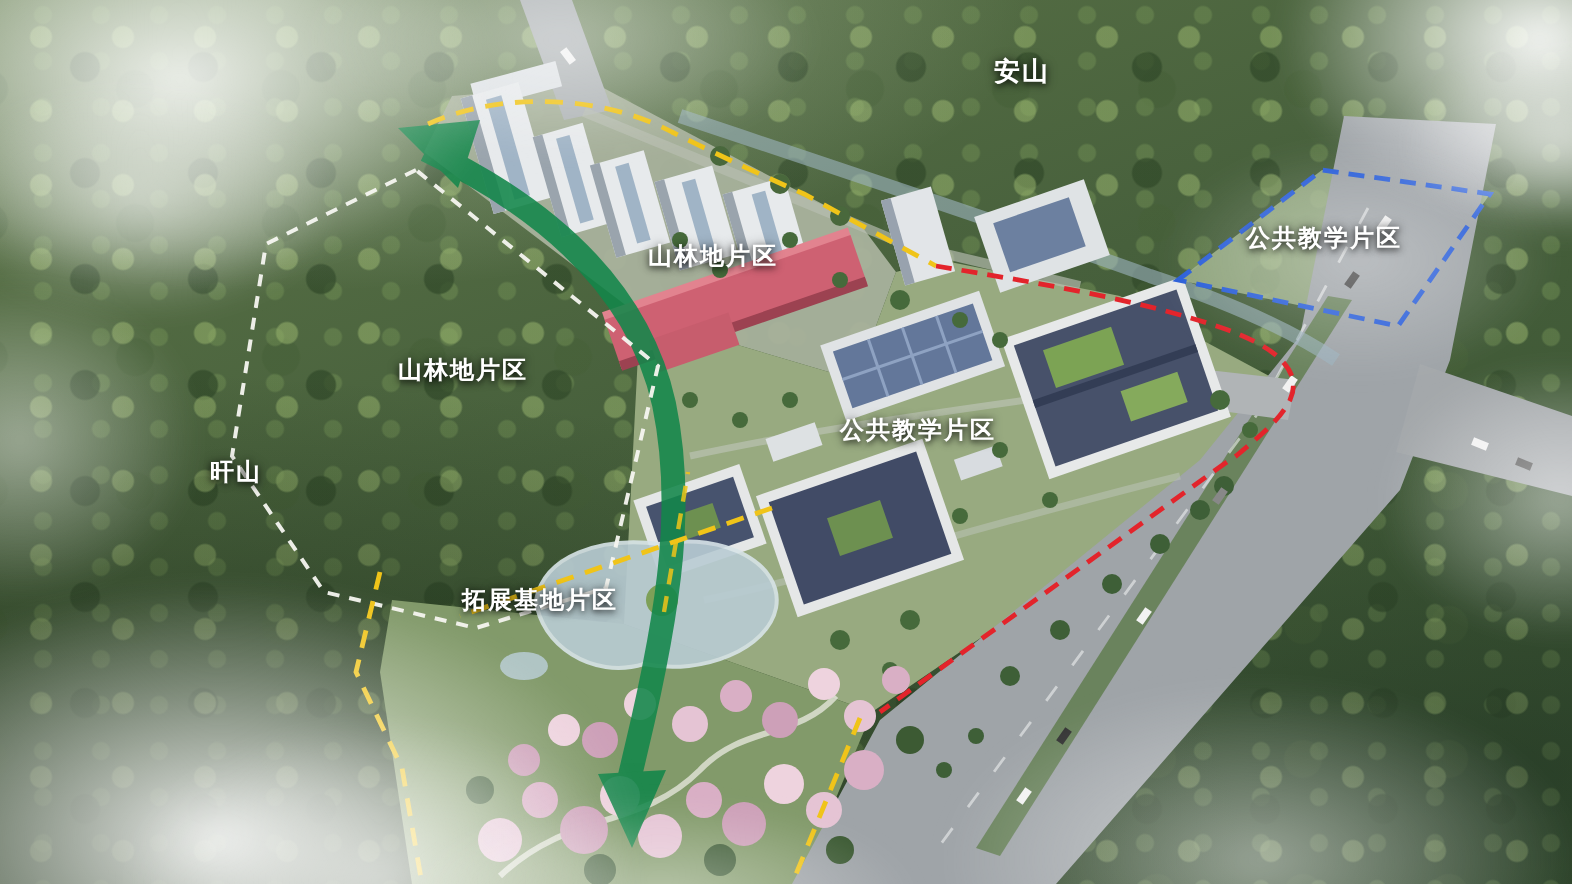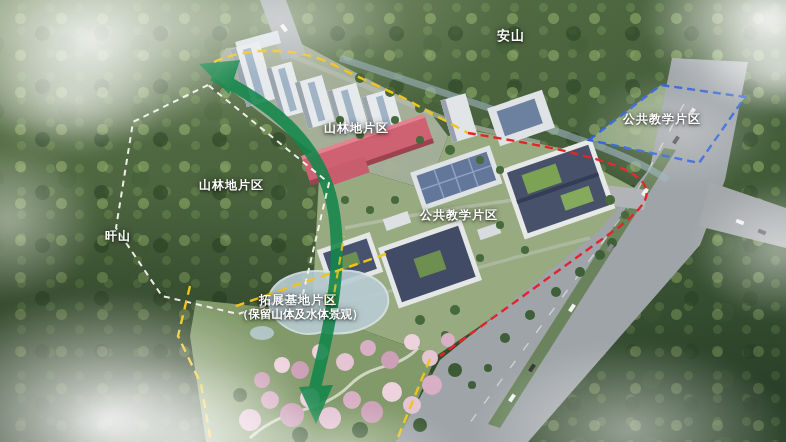--- a/index.html
+++ b/index.html
@@ -279,16 +279,15 @@
   <div class="fog" style="--a:.5;left:470px;top:340px;width:320px;height:180px;"></div>
   <div class="fog" style="--a:.3;left:580px;top:70px;width:200px;height:120px;"></div>
   <div class="fog" style="--a:.4;left:150px;top:-40px;width:260px;height:120px;"></div>
 
   <div class="lbl big" style="left:497px;top:28px;">安山</div>
   <div class="lbl" style="left:623px;top:112px;">公共教学片区</div>
   <div class="lbl" style="left:324px;top:121px;">山林地片区</div>
   <div class="lbl" style="left:199px;top:178px;">山林地片区</div>
   <div class="lbl" style="left:105px;top:229px;">旰山</div>
   <div class="lbl" style="left:420px;top:208px;">公共教学片区</div>
-  <div class="lbl" style="left:231px;top:293px;margin-left:28px;">拓展基地片区</div>
-  <div class="lbl sub" style="left:237px;top:308px;">（保留山体及水体景观）</div>
+  <div class="lbl" style="left:231px;top:293px;">拓展基地片区</div>
 
 </div>
 
 </body></html>

